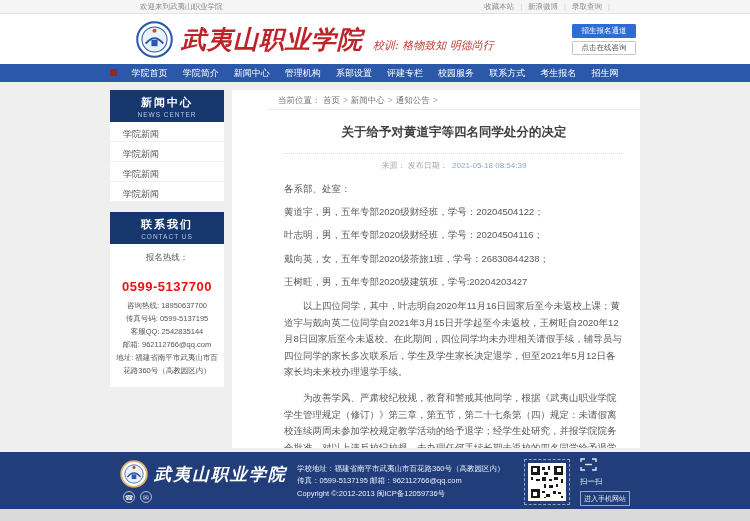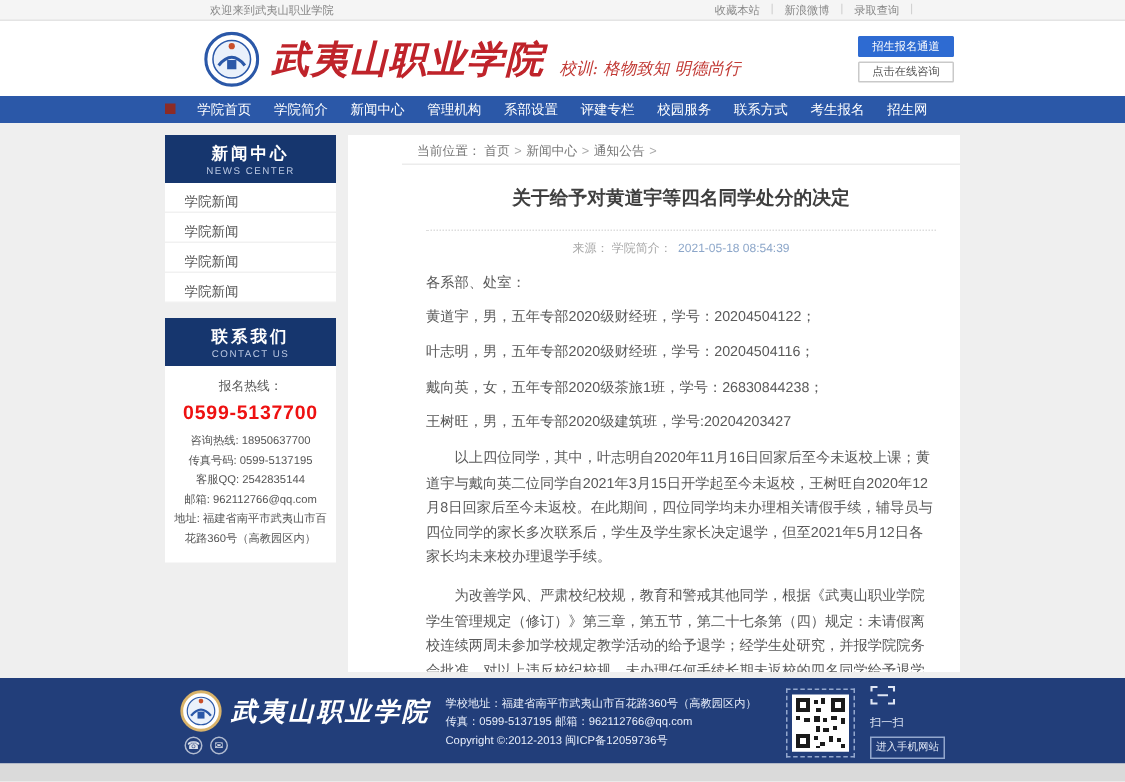--- a/index.html
+++ b/index.html
@@ -4,21 +4,21 @@
 <style>
   * { margin:0; padding:0; box-sizing:border-box; }
   html,body { width:750px; }
   body { font-family:"Liberation Sans", sans-serif; background:#efefef; width:750px; height:521px; overflow:hidden; }
   .container { width:530px; margin:0 auto; position:relative; }
 
   
   .topbar { height:14px; background:#f5f5f5; border-bottom:1px solid #e4e4e4; font-size:7.5px; color:#888; }
   .topbar .container { display:flex; justify-content:space-between; align-items:center; height:100%; padding:0 28px 0 30px; }
   .topbar a { color:#888; text-decoration:none; cursor:pointer; }
-  .toplinks { display:flex; align-items:center; gap:4px;font-family:Liberation Mono, monospace; }
+  .toplinks { display:flex; align-items:center; gap:4px; }
   .toplinks .sep { color:#ccc; margin:0 2px; }
 
   
   .header { height:50px; background:#fff; }
   .header .container { display:flex; align-items:center; height:100%; padding-left:26px; }
   .logo { width:37px; height:37px; flex:0 0 auto; }
   .school-name { font-family:"DejaVu Serif", serif; font-style:italic; font-weight:bold; font-size:25px; color:#bf232a; margin-left:8px; letter-spacing:1px; white-space:nowrap; }
   .motto { font-family:"DejaVu Serif", serif; font-style:italic; font-size:11px; color:#c23a35; margin-left:10px; margin-top:12px; white-space:nowrap; }
   .header-btns { margin-left:auto; margin-right:4px; display:flex; flex-direction:column; gap:3px; }
   .hbtn { width:64px; height:14px; font-size:7.5px; line-height:12px; text-align:center; border-radius:1px; cursor:pointer; }
@@ -37,21 +37,21 @@
   .main .container { display:flex; gap:8px; align-items:flex-start; }
   .sidebar { width:114px; flex:0 0 auto; }
   .side-head { background:#16366e; color:#fff; text-align:center; padding:5px 0 4px; }
   .side-head .t { font-size:11px; font-weight:bold; letter-spacing:2px; }
   .side-head .s { font-size:6.5px; color:#b9c6e0; letter-spacing:1px; margin-top:1px; }
   .side-list { background:#fff; }
   .side-item { height:20px; line-height:24px; padding-left:13px; font-size:9px; color:#555; border-bottom:1px solid #f1f1f1; cursor:pointer; }
   .contact-block { margin-top:10px; }
   .contact-body { background:#fff; text-align:center; padding:8px 5px 10px; }
   .c-label { font-size:8.5px; color:#555; }
-  .c-hotline { font-size:13px; font-weight:bold; color:#ee1111; margin:3px 0 5px; letter-spacing:.5px; }
+  .c-hotline { font-size:13px; font-weight:bold; color:#ee1111; margin:15px 0 5px; letter-spacing:.5px; }
   .c-row { font-size:7.5px; color:#555; line-height:13px; }
 
   .panel { flex:1; background:#fff; height:358px; overflow:hidden;padding-left:36px; }
   .breadcrumb { height:20px; line-height:20px; border-bottom:1px solid #ececec; padding:0 10px; font-size:8.5px; color:#777; white-space:nowrap; }
   .crumb { color:#777; text-decoration:none; cursor:pointer; }
   .breadcrumb .sep { color:#aaa; margin:0 3px; }
   .article { padding:14px 16px 0; }
   .article-title { text-align:center; font-size:12.5px; font-weight:bold; color:#3f3f3f; }
   .dotted { border-top:1px dotted #ddd; margin-top:12px; }
   .article-meta { text-align:center; font-size:8px; color:#a8a8a8; margin-top:6px; }
@@ -176,21 +176,21 @@
         <span>当前位置：</span>
         <span>
           
         <a class="crumb">首页</a><span class="sep">&gt;</span><a class="crumb">新闻中心</a><span class="sep">&gt;</span><a class="crumb">通知公告</a><span class="sep">&gt;</span></span>
       </div>
       <div class="article">
         <div class="article-title">关于给予对黄道宇等四名同学处分的决定</div>
         <div class="dotted"></div>
         <div class="article-meta">
           <span>来源：</span>
-          <span>学院简介：</span>
+          <span>发布日期：</span>
           <span class="date">2021-05-18 08:54:39</span>
         </div>
         <div class="article-body">
 
         <p class="para">各系部、处室：</p>
             <p class="para">黄道宇，男，五年专部2020级财经班，学号：20204504122；</p>
             <p class="para">叶志明，男，五年专部2020级财经班，学号：20204504116；</p>
             <p class="para">戴向英，女，五年专部2020级茶旅1班，学号：26830844238；</p>
             <p class="para">王树旺，男，五年专部2020级建筑班，学号:20204203427</p>
             <p class="para indent">以上四位同学，其中，叶志明自2020年11月16日回家后至今未返校上课；黄道宇与戴向英二位同学自2021年3月15日开学起至今未返校，王树旺自2020年12月8日回家后至今未返校。在此期间，四位同学均未办理相关请假手续，辅导员与四位同学的家长多次联系后，学生及学生家长决定退学，但至2021年5月12日各家长均未来校办理退学手续。</p>

